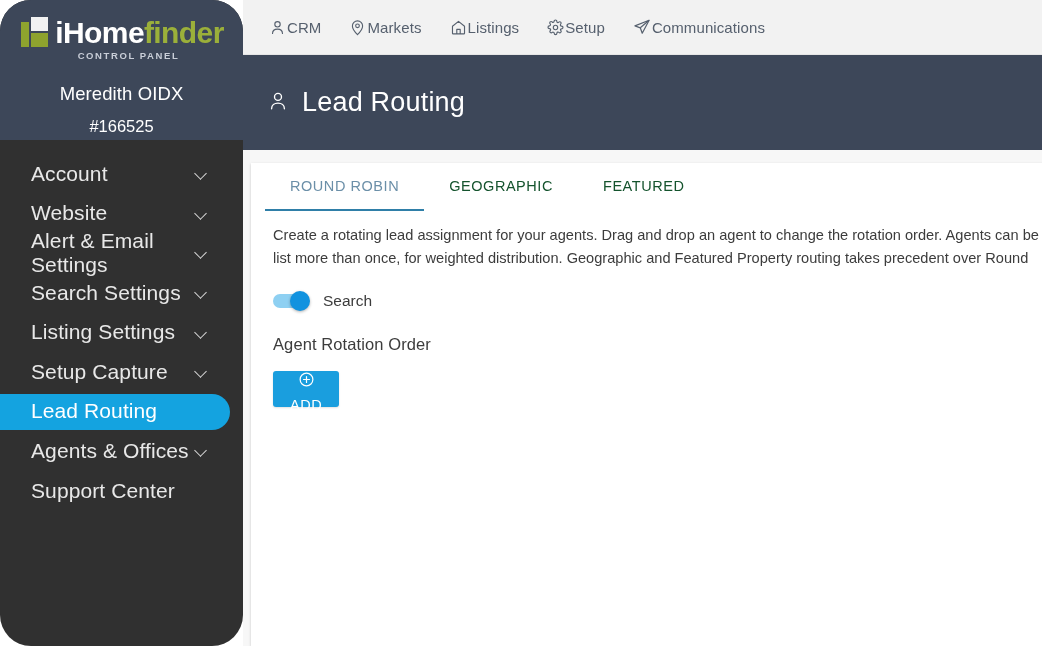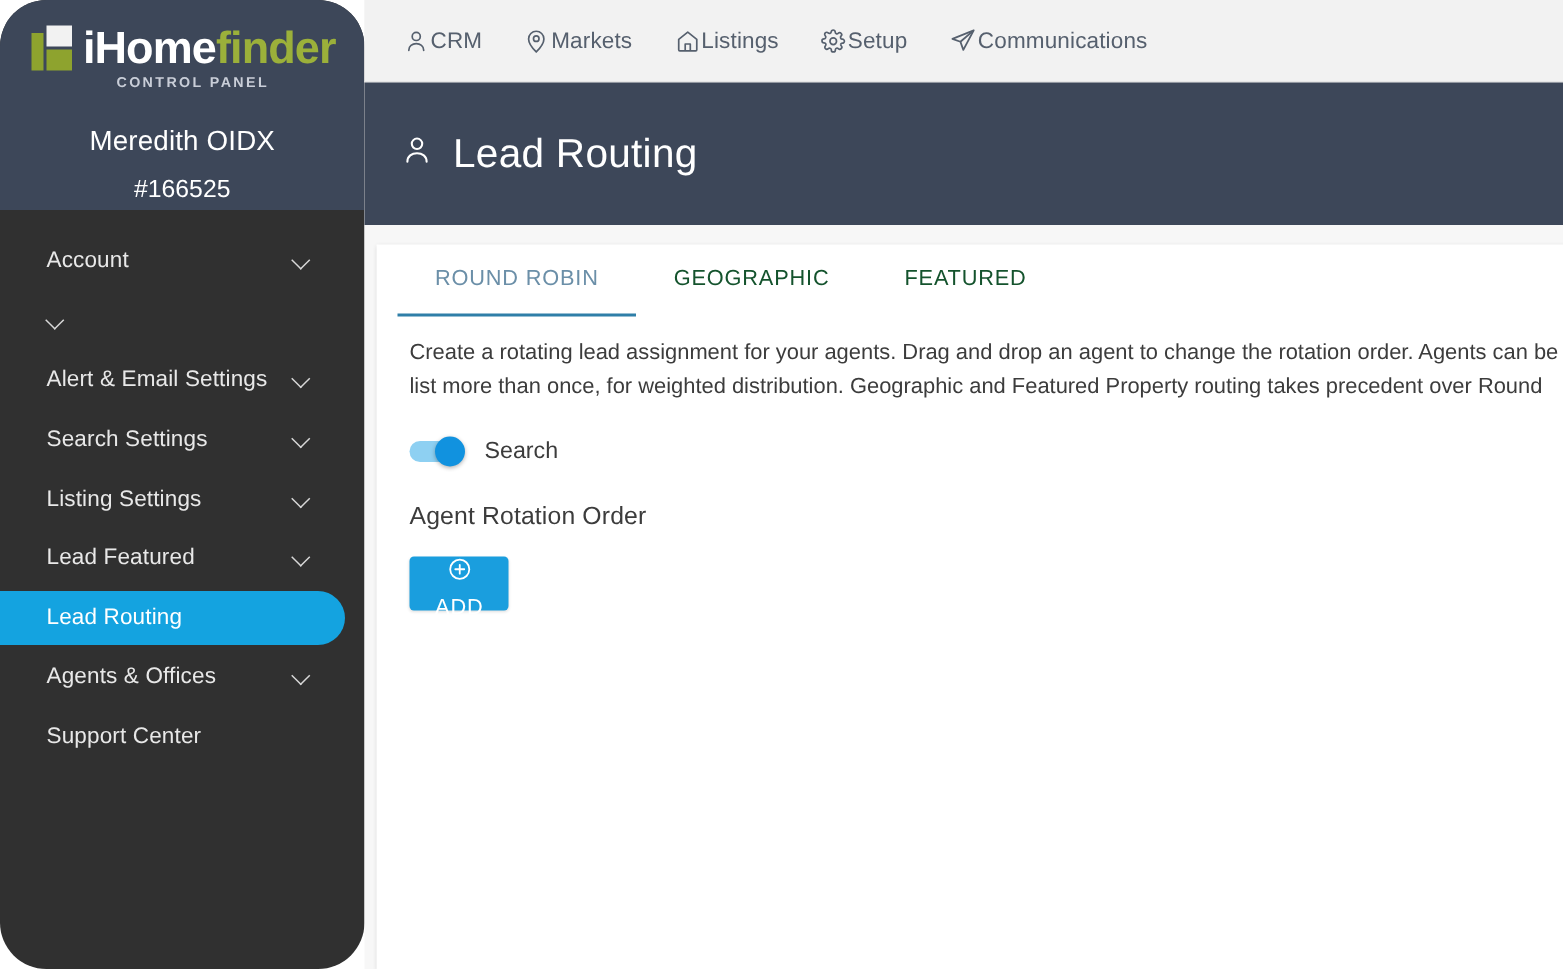--- a/index.html
+++ b/index.html
@@ -76,21 +76,21 @@
 
   .nav { padding-top: 14px; }
   .nav-item {
     position: relative;
     height: 39.6px;
     display: flex;
     align-items: center;
     padding-left: 31px;
     padding-right: 14px;
     color: #e8e8e8;
-    font-size: 15px;
+    font-size: 21px;
     cursor: pointer;
     letter-spacing: 0.1px;
   }
   .nav-item .nav-label { flex: 1 1 auto; }
   .nav-item.active {
     color: #ffffff;
   }
   .nav-item.active::before {
     content: "";
     position: absolute;
@@ -272,36 +272,37 @@
       <div class="acct-name">Meredith OIDX</div>
       <div class="acct-id">#166525</div>
     </div>
 
     <nav class="nav">
       <div class="nav-item">
         <span class="nav-label">Account</span>
         <span class="chev"></span>
       </div>
       <div class="nav-item">
+        <span class="nav-label">Website</span>
         <span class="chev"></span>
       </div>
       <div class="nav-item">
         <span class="nav-label">Alert &amp; Email Settings</span>
         <span class="chev"></span>
       </div>
       <div class="nav-item">
         <span class="nav-label">Search Settings</span>
         <span class="chev"></span>
       </div>
       <div class="nav-item">
         <span class="nav-label">Listing Settings</span>
         <span class="chev"></span>
       </div>
       <div class="nav-item">
-        <span class="nav-label">Lead Featured</span>
+        <span class="nav-label">Setup Capture</span>
         <span class="chev"></span>
       </div>
       <div class="nav-item active">
         <span class="nav-label">Lead Routing</span>
       </div>
       <div class="nav-item">
         <span class="nav-label">Agents &amp; Offices</span>
         <span class="chev"></span>
       </div>
       <div class="nav-item">

